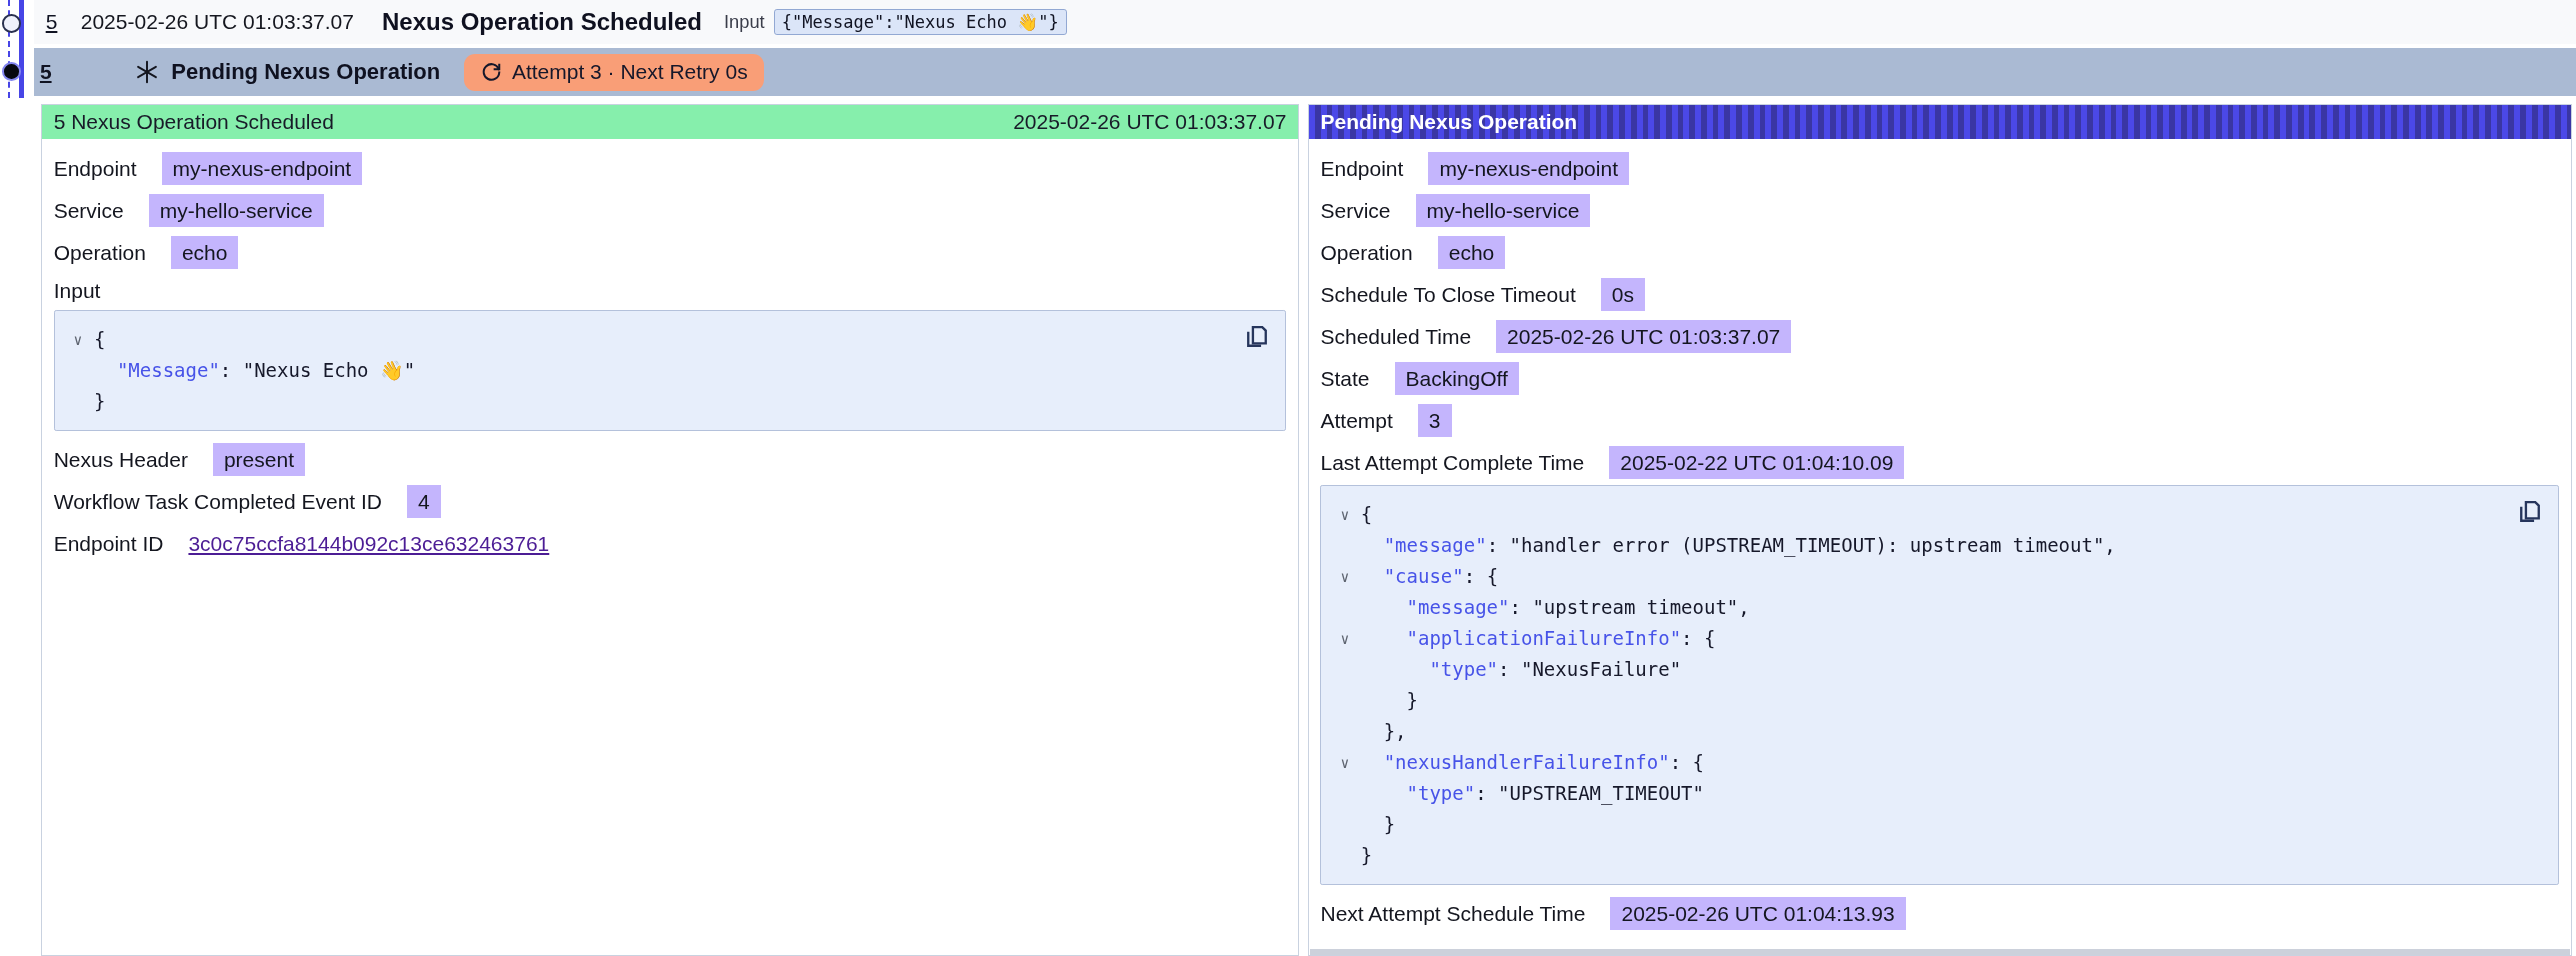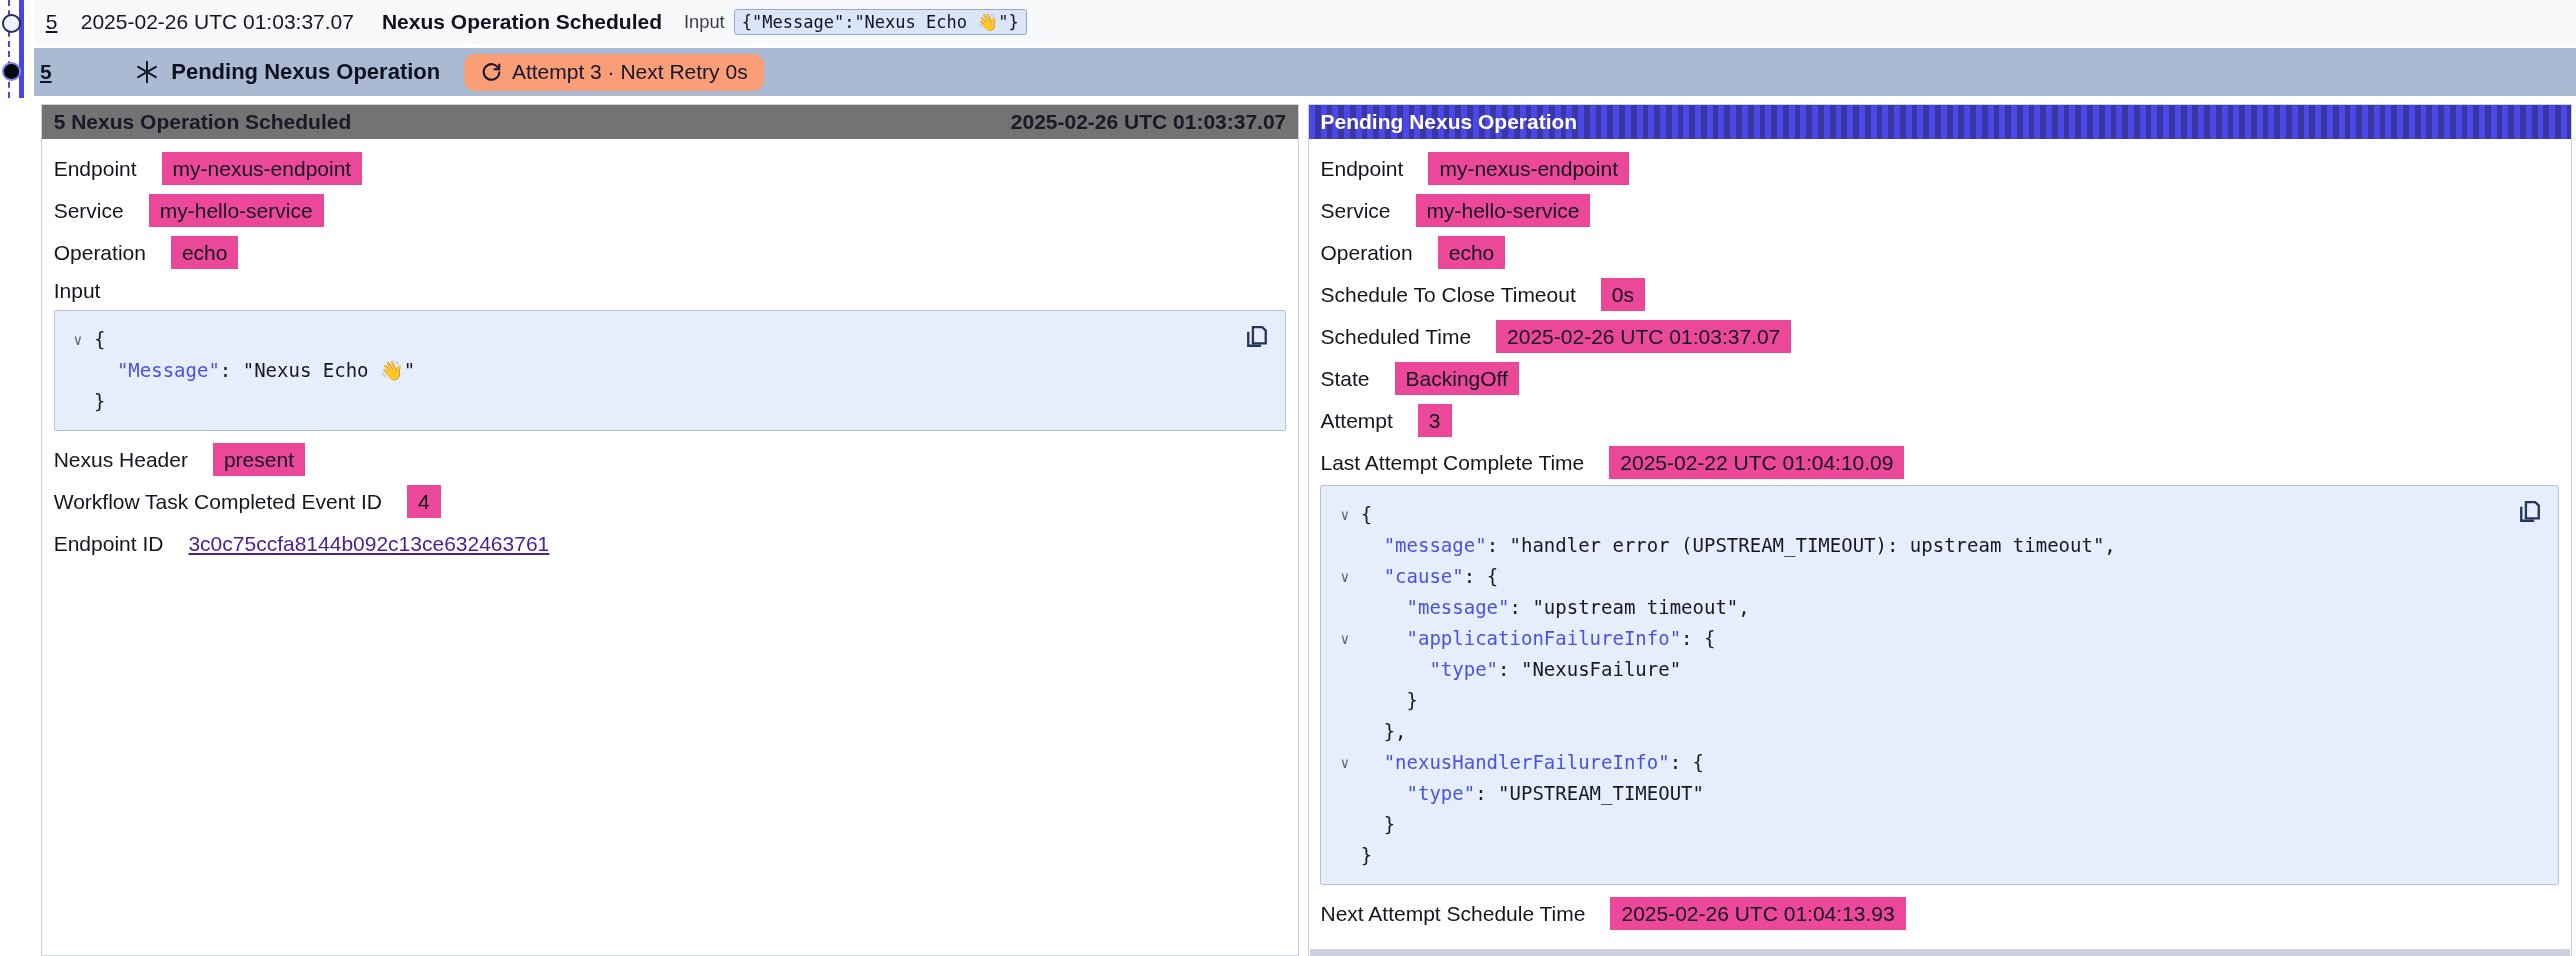--- a/index.html
+++ b/index.html
@@ -17,43 +17,43 @@
   .node.filled{left:2.2px;top:62px;background:#07080f;border:2.9px solid #8486ef}
   
   .row1{position:absolute;left:34px;top:0;width:2542px;height:44px;background:#f8f9fb;
         display:flex;align-items:center}
   .row2{position:absolute;left:34px;top:48px;width:2542px;height:48px;background:#aabad3;
         display:flex;align-items:center}
   .eid{font-size:21px;color:#101322;text-decoration:underline;cursor:pointer}
   .row1 .eid{margin-left:11.7px}
   .row2 .eid{margin-left:5.9px;font-weight:600}
   .etime{font-size:21px;margin-left:23.4px;color:#15171f}
-  .etitle{font-size:21px;font-weight:700;margin-left:28px;color:#0f1120}
+  .etitle{font-size:24px;font-weight:700;margin-left:28px;color:#0f1120}
   .ilabel{font-size:18.3px;color:#3a3d4a;margin-left:22px}
   .chip{margin-left:8.8px;font-family:"DejaVu Sans Mono", monospace;font-size:17px;
         background:#dbe5f8;border:1.5px solid #92a8d3;border-radius:2.9px;padding:2.2px 7.3px;
         color:#101322;cursor:pointer}
   .asterisk{margin-left:82px;display:flex;align-items:center}
   .ptitle{font-size:22px;font-weight:700;margin-left:11.7px;color:#0f1120}
   .attempt-badge{margin-left:23.4px;display:inline-flex;align-items:center;gap:10.3px;
         background:#f99e77;border-radius:11px;height:37px;padding:0 16px;
         font-size:21px;color:#15172a}
   
   .panels{position:absolute;left:41px;top:104px;width:2531px;height:852px;display:flex;gap:8.8px}
   .panel{background:#ffffff;border:0.7px solid #c9d2e0;position:relative;overflow:hidden;box-sizing:border-box}
   .panel.left{width:1258px;flex:none}
   .panel.right{flex:1}
   .ph{height:34px;display:flex;align-items:center;padding:0 11.7px;font-size:21px}
-  .ph.blue{background:#737373;justify-content:space-between;font-weight:700;color:#181a28}
+  .ph.blue{background:#86efac;justify-content:space-between;font-weight:400;color:#181a28}
   .ph.striped{background:repeating-linear-gradient(to right,#4b48e8 0 5.9px,#3a36a4 5.9px 11.7px);
         color:#ffffff;font-weight:600}
   .pb{padding:8.8px 11.7px}
   .field{height:42px;display:flex;align-items:center;gap:25px;font-size:21px}
   .flabel{color:#14161f}
-  .fbadge{background:#ec4899;border-radius:0;padding:4.4px 11px;color:#14161f}
+  .fbadge{background:#c4b5fd;border-radius:0;padding:4.4px 11px;color:#14161f}
   .flink{text-decoration:underline;color:#4c1d95;cursor:pointer}
   .seclabel{height:35px;display:flex;align-items:center;font-size:21px;color:#14161f}
   
   .jblock{position:relative;background:#e7eefb;border:1.5px solid #b4c1db;border-radius:2.2px;
         padding:13px 47px 13px 7.3px;margin:1.5px 0 7.3px}
   .jline{display:flex;font-family:"DejaVu Sans Mono", monospace;font-size:19px;
         line-height:31px;color:#16182a}
   .chev{width:32px;flex:none;text-align:center;color:#5e6470;font-size:14.6px;line-height:31px;cursor:pointer}
   .ind,.jkey,.jrest{white-space:pre}
   .jkey{color:#4753e8}

